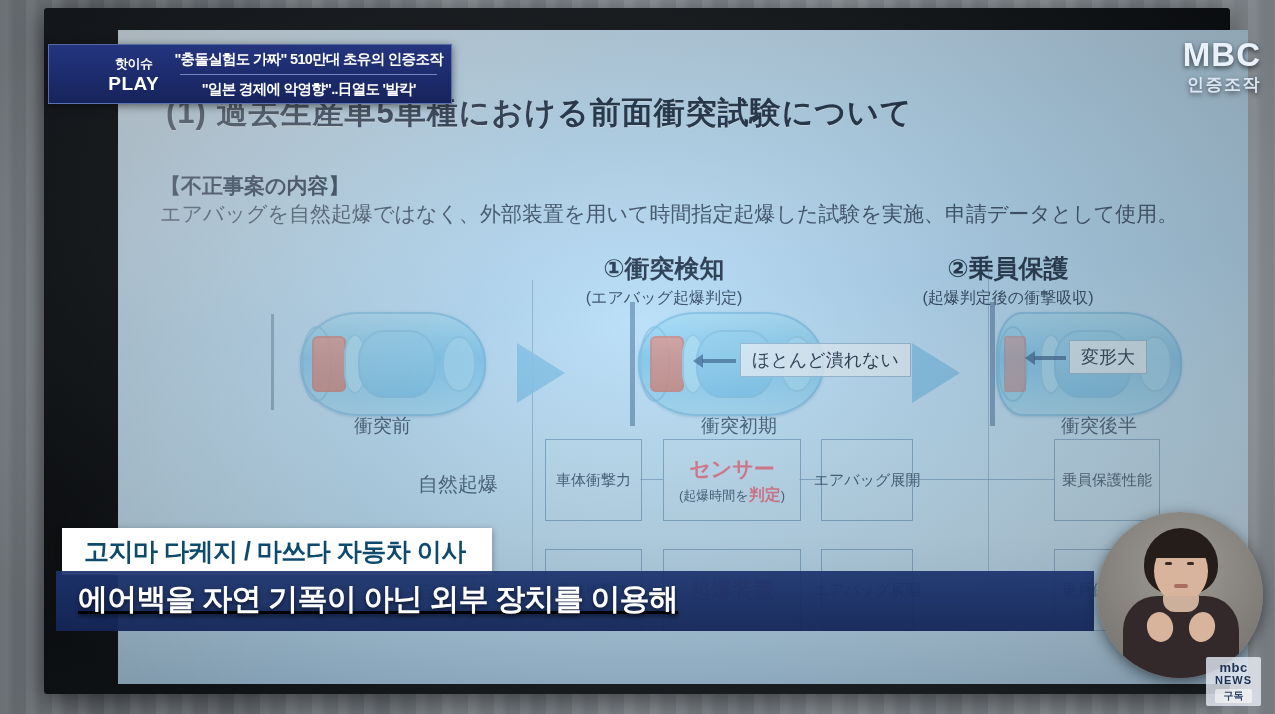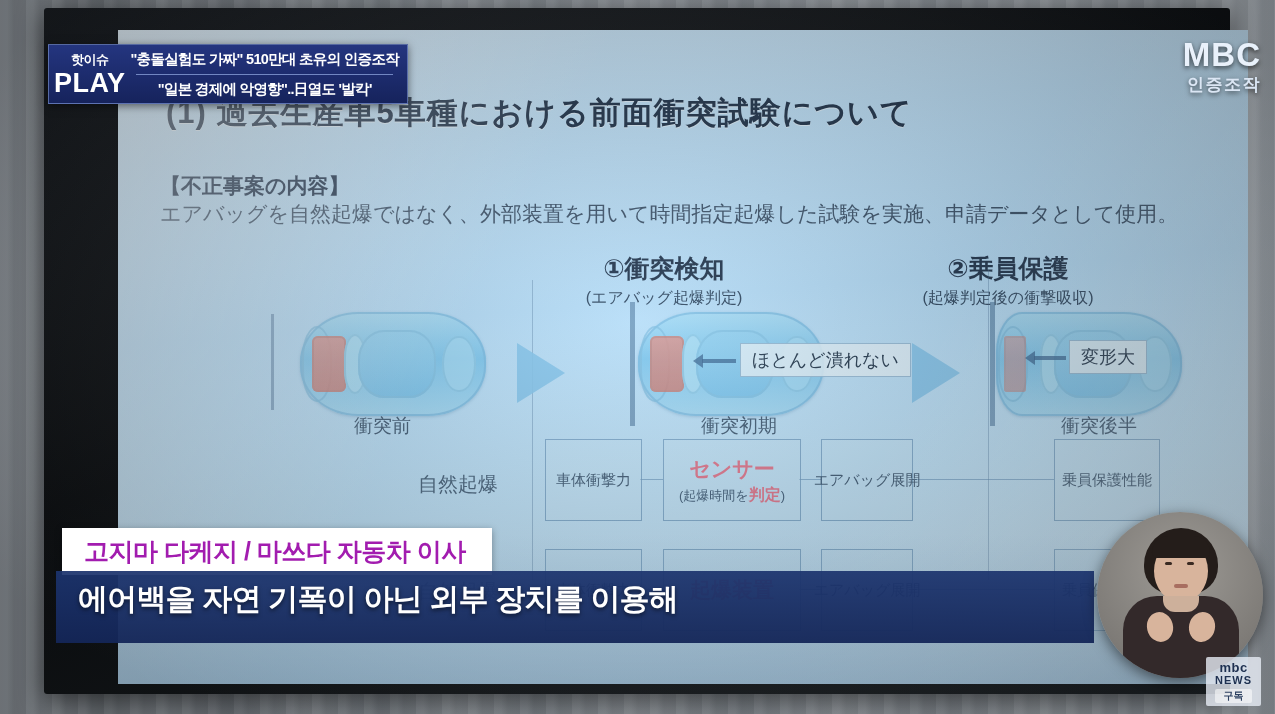--- a/index.html
+++ b/index.html
@@ -115,41 +115,41 @@
   #r2b2{left:545px;top:519px;width:136px;height:80px;}
   #r2b3{left:703px;top:519px;width:90px;height:80px;}
   #r2b4{left:936px;top:519px;width:104px;height:80px;}
   #r2l1{left:522px;top:559px;width:23px;}
   #r2l2{left:681px;top:559px;width:22px;}
   #r2l3{left:793px;top:559px;width:143px;}
 
   
   #hot-banner{position:absolute;left:48px;top:44px;width:358px;height:58px;z-index:40;
     background:linear-gradient(180deg,#24357f 0%,#1d2c6e 50%,#16235c 100%);
-    border:1px solid rgba(150,175,230,.5);box-shadow:0 2px 8px rgba(0,0,0,.5);display:flex;}
+    border:1px solid rgba(150,175,230,.5);box-shadow:0 2px 8px rgba(0,0,0,.5);display:flex;padding-left:44px;}
   #hot-left{width:92px;display:flex;flex-direction:column;align-items:center;justify-content:center;color:#fff;}
   #hot-left .s1{font-size:13px;font-weight:700;letter-spacing:-.5px;}
-  #hot-left .s2{font-size:27px;font-weight:700;letter-spacing:.5px;line-height:1;margin-top:1px;}
+  #hot-left .s2{font-size:19px;font-weight:700;letter-spacing:.5px;line-height:1;margin-top:1px;}
   #hot-right{flex:1;display:flex;flex-direction:column;justify-content:center;padding-right:8px;}
   #hot-right .line{color:#fff;font-size:14.5px;font-weight:700;text-align:center;white-space:nowrap;letter-spacing:-.7px;}
   #hot-rule{height:1px;background:rgba(160,185,240,.65);margin:5px 6px;}
 
   #mbc-logo{position:absolute;right:14px;top:38px;z-index:40;text-align:right;}
   #mbc-logo .m{font-size:33px;font-weight:700;color:#e9f1fb;letter-spacing:1px;line-height:1;
     text-shadow:0 2px 5px rgba(0,0,0,.65);}
   #mbc-logo .n{font-size:17px;font-weight:700;color:#dbe6f4;letter-spacing:1.5px;margin-top:2px;
     text-shadow:0 2px 5px rgba(0,0,0,.6);}
 
   #speaker{position:absolute;left:62px;top:528px;z-index:45;background:#fff;
     padding:7px 26px 7px 22px;box-shadow:0 2px 7px rgba(0,0,0,.35);}
-  #speaker span{font-size:25px;font-weight:700;color:#a21caf;letter-spacing:-.5px;white-space:nowrap;}
+  #speaker span{font-size:25px;font-weight:700;color:#0c4a6e;letter-spacing:-.5px;white-space:nowrap;}
 
   #subs{position:absolute;left:56px;top:571px;width:1000px;z-index:45;
     background:linear-gradient(180deg,rgba(28,52,110,.93),rgba(20,38,88,.95));
-    padding:8px 16px 24px 22px;}
+    padding:8px 16px 12px 22px;text-decoration:underline;}
   #subs .ln{color:#fff;font-size:30px;font-weight:700;letter-spacing:-.8px;line-height:1.33;
     text-shadow:0 2px 4px rgba(0,0,0,.55);white-space:nowrap;}
 
   #signer{position:absolute;right:12px;bottom:36px;width:166px;height:166px;border-radius:50%;
     z-index:50;overflow:hidden;background:radial-gradient(circle at 50% 35%,#9d9a95,#7e7b77 70%,#6c6a66);
     box-shadow:0 4px 14px rgba(0,0,0,.5);}
   #signer .hair{position:absolute;left:47px;top:16px;width:74px;height:66px;border-radius:38px 38px 28px 28px;background:#241d1a;}
   #signer .face{position:absolute;left:57px;top:28px;width:54px;height:62px;border-radius:27px/32px;background:#d8b49c;}
   #signer .fringe{position:absolute;left:55px;top:24px;width:58px;height:22px;border-radius:30px 30px 10px 10px;background:#241d1a;}
   #signer .eye{position:absolute;width:7px;height:3px;border-radius:2px;background:#3a2a22;top:50px;}

